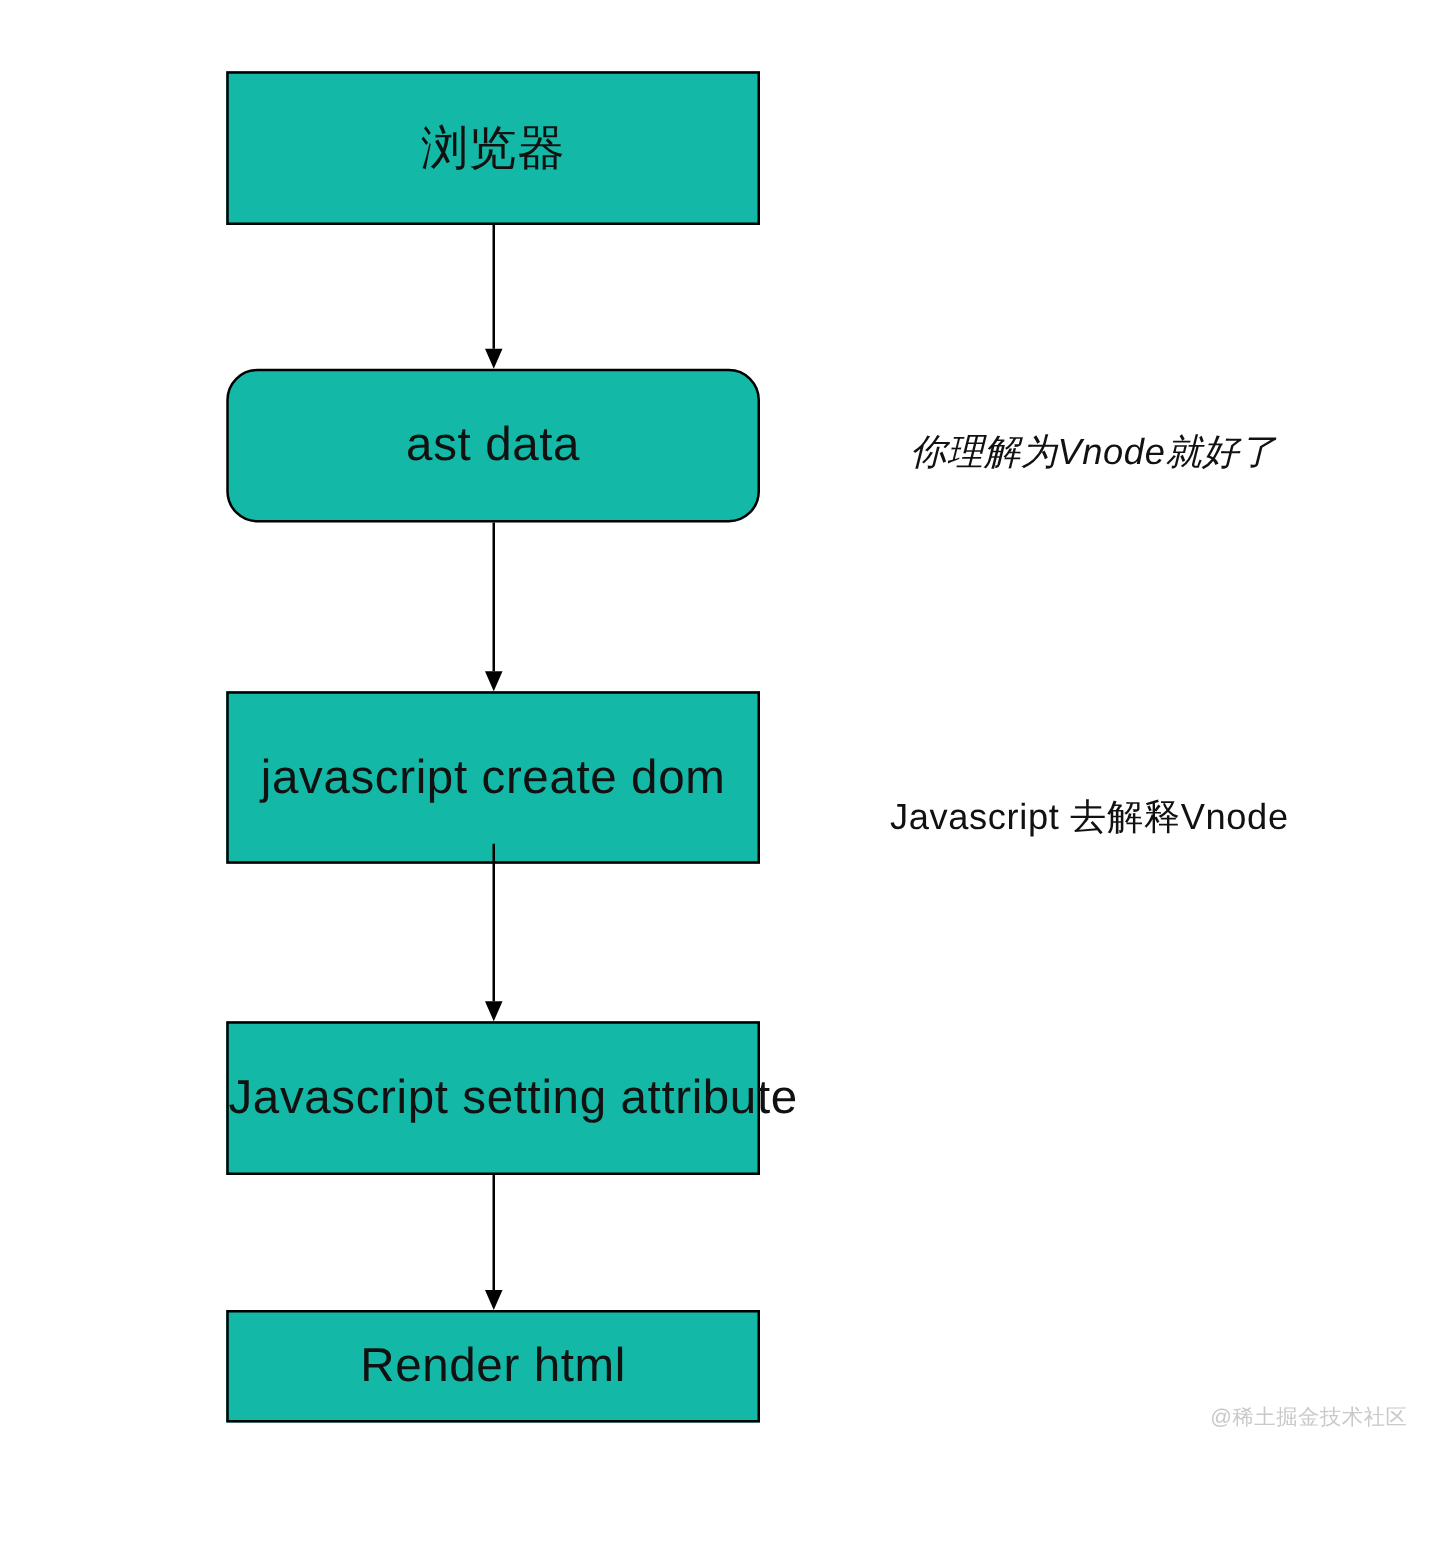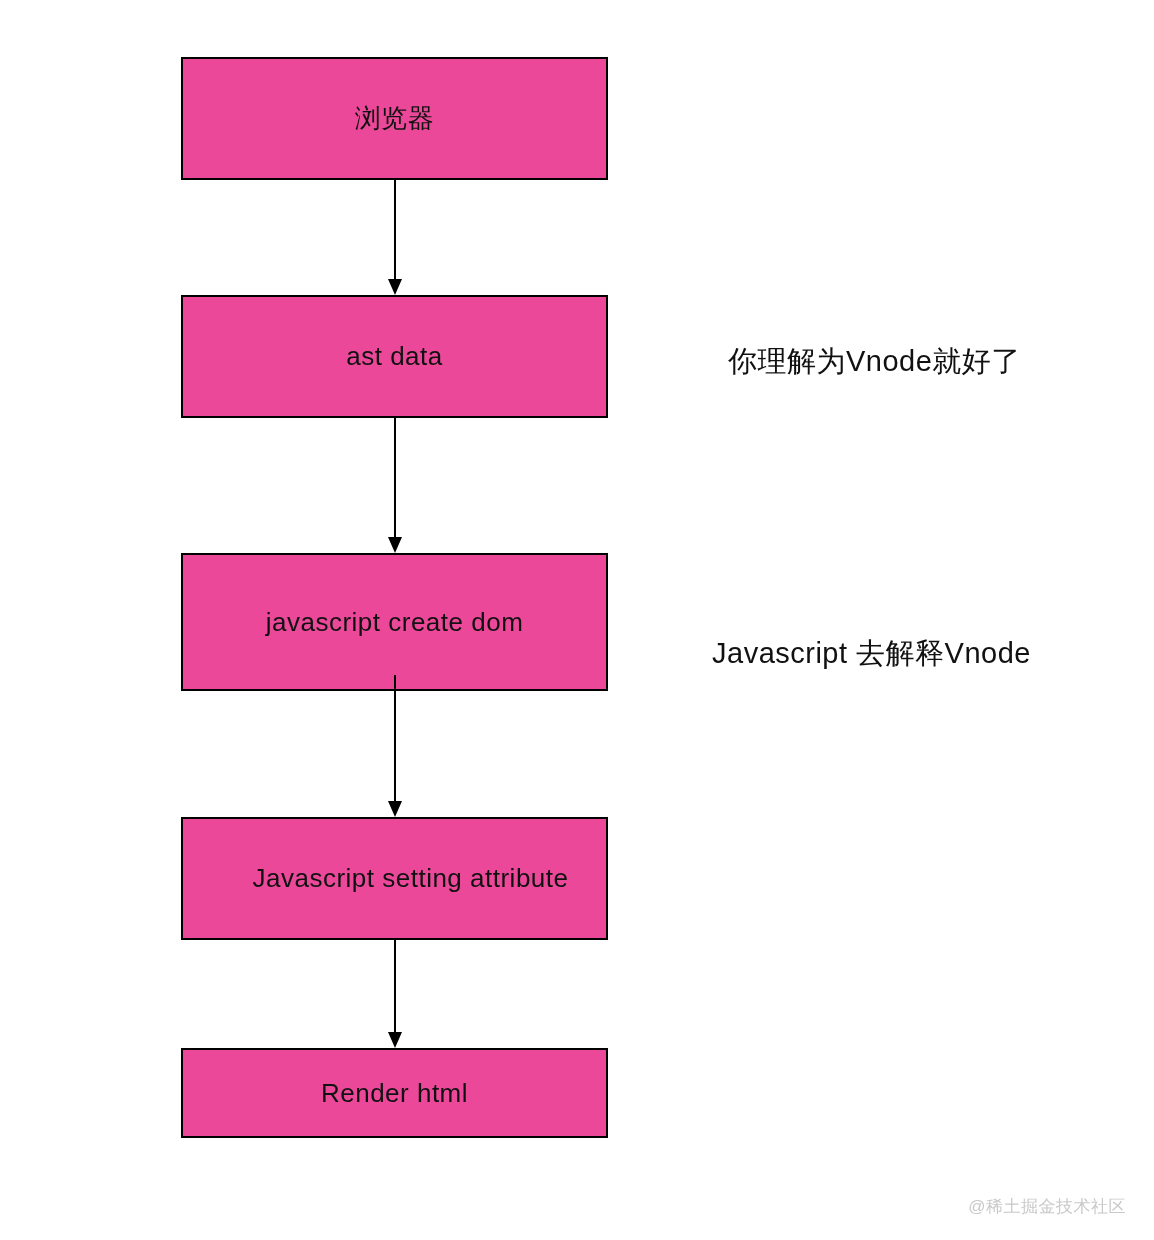--- a/index.html
+++ b/index.html
@@ -11,31 +11,31 @@
     background: #ffffff;
     font-family: "Liberation Sans", "DejaVu Sans", sans-serif;
     overflow: hidden;
   }
   .node {
     position: absolute;
     left: 181px;
     width: 427px;
     height: 123px;
     border: 2px solid #000000;
-    background: #ec4899;
+    background: #14b8a6;
     display: flex;
     align-items: center;
     justify-content: center;
-    font-size: 26px;
+    font-size: 38px;
     color: #111111;
     letter-spacing: 0.5px;
     white-space: nowrap;
   }
   .node-1 { top: 57px; }
-  .node-2 { top: 295px; }
+  .node-2 { top: 295px; border-radius: 25px; }
   .node-3 { top: 553px; height: 138px; }
   .node-4 { top: 817px; padding-left: 32px; }
   .node-5 { top: 1048px; height: 90px; }
 
   .arrow {
     position: absolute;
     left: 394px;
     width: 2px;
     background: #000000;
   }
@@ -54,27 +54,27 @@
     border-top: 16px solid #000000;
   }
 
   .annotation {
     position: absolute;
     font-size: 29px;
     color: #111111;
     white-space: nowrap;
     letter-spacing: 0.5px;
   }
-  .annotation-1 { left: 728px; top: 342px; }
+  .annotation-1 { left: 728px; top: 342px; font-style: italic; }
   .annotation-2 { left: 712px; top: 634px; }
 
   .watermark {
     position: absolute;
     right: 28px;
-    top: 1195px;
+    top: 1122px;
     font-size: 17px;
     color: #c9c9c9;
     letter-spacing: 0.5px;
   }
 </style>
 </head>
 <body>
 
 <div class="canvas">
 

